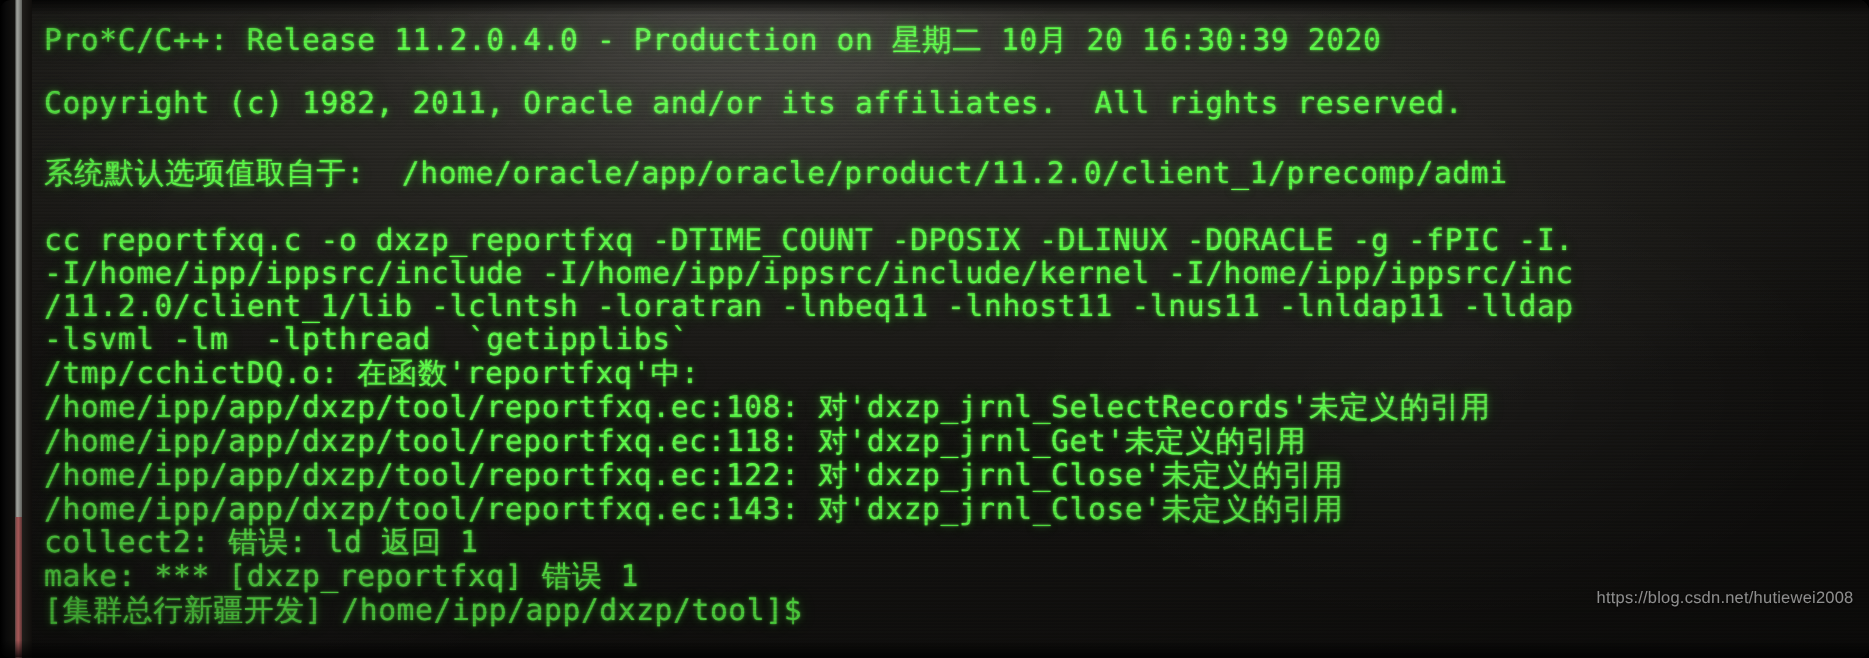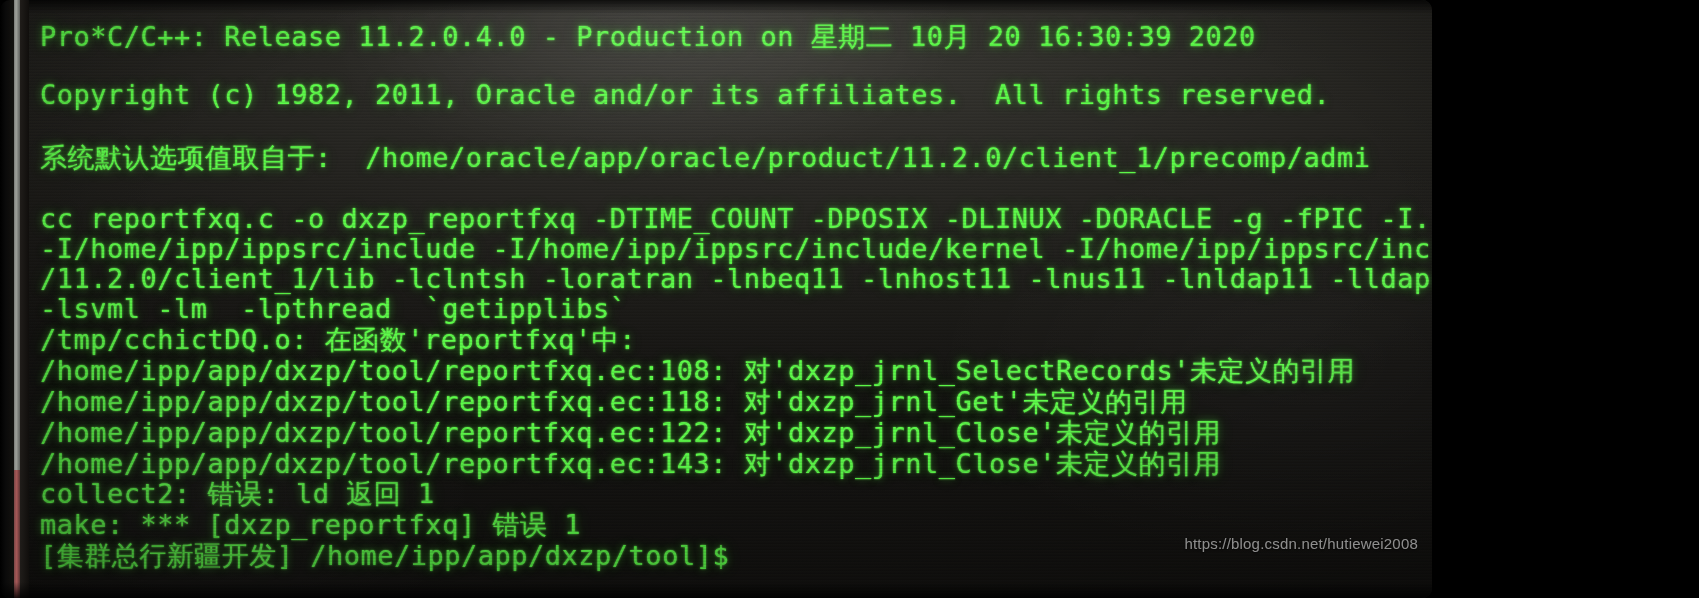--- a/index.html
+++ b/index.html
@@ -10,21 +10,21 @@
   body {
     width: 1699px;
     height: 598px;
     overflow: hidden;
     font-family: "DejaVu Sans Mono", "Liberation Mono", monospace;
   }
 
   
   .photo {
     position: relative;
-    width: 1432px;
+    width: 1699px;
     height: 598px;
     background: #000;
     overflow: hidden;
     border-radius: 10px;
   }
 
   
   .bezel-left {
     position: absolute;
     left: 0; top: 0;

